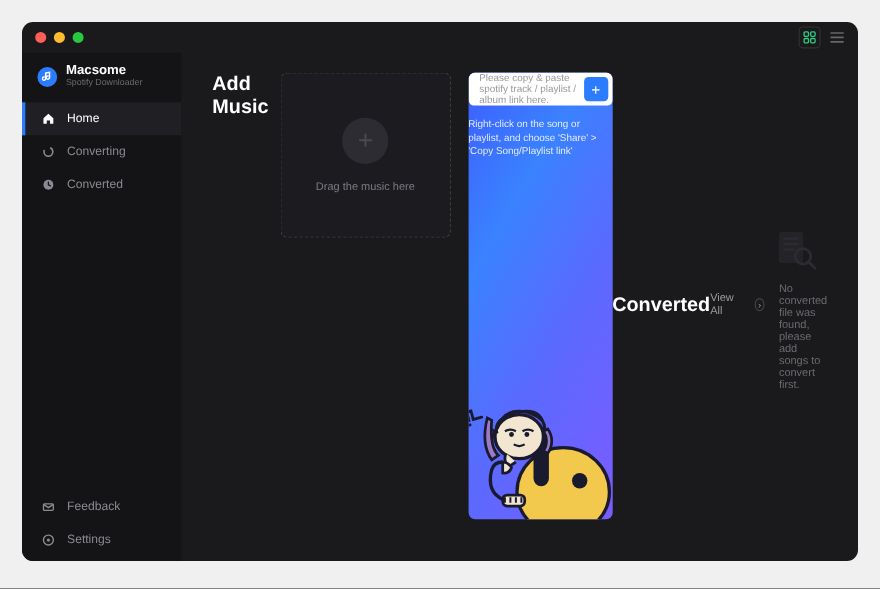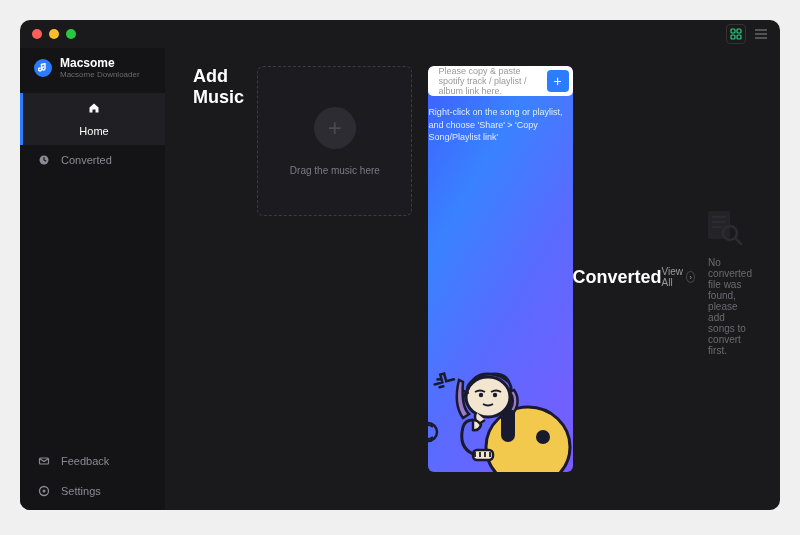--- a/index.html
+++ b/index.html
@@ -9,48 +9,48 @@
 .tl-dots { display: flex; gap: 7px; }
 .tl-dot { width: 10px; height: 10px; border-radius: 50%; }
 .tl-red { background: #ff5f57; }
 .tl-yellow { background: #febc2e; }
 .tl-green { background: #28c840; }
 .tl-right { display: flex; gap: 8px; align-items: center; }
 .tl-btn { width: 20px; height: 20px; display: flex; align-items: center; justify-content: center; color: #2ecc82; border: 1px solid #333; border-radius: 4px; cursor: pointer; }
 .tl-menu { color: #666; cursor: pointer; }
 .body { flex: 1; display: flex; }
 .sidebar { width: 145px; background: #141416; display: flex; flex-direction: column; }
-.brand { display: flex; align-items: center; gap: 8px; padding: 8px 14px 14px; }
+.brand { display: flex; align-items: flex-end; gap: 8px; padding: 8px 14px 14px; }
 .brand-logo { width: 18px; height: 18px; border-radius: 50%; background: #2b7cff; border: 2px solid #2b7cff; display:flex; align-items:center; justify-content:center; color:#fff; font-size:10px; font-weight:bold;}
 .brand-txt { display:flex; flex-direction:column; }
 .brand-name { color: #fff; font-size: 12px; font-weight: 600; }
 .brand-sub { color: #6a6a70; font-size: 8px; }
 .nav { display: flex; flex-direction: column; }
 .nav-item { display: flex; align-items: center; gap: 10px; padding: 8px 14px; color: #8a8a92; font-size: 11px; cursor: pointer; border-left: 3px solid transparent; }
-.nav-item.active { background: #1f1f24; color: #fff; border-left-color: #2b7cff; flex-direction: column; }
+.nav-item.active { background: #1f1f24; color: #fff; border-left-color: #2b7cff; }
 .nav-ico { width: 14px; height: 14px; display:flex; align-items:center; justify-content:center; }
 .nav-spacer { flex: 1; }
 .bottom-nav { margin-bottom: 4px; }
 .user-card { margin: 6px; padding: 8px 10px; background: #222228; border-radius: 6px; display: flex; align-items: center; gap: 8px; cursor: pointer; }
 .user-av { width: 20px; height: 20px; border-radius: 50%; background: #3a3a42; display:flex; align-items:center; justify-content:center; color:#888;}
 .user-name { color: #ccc; font-size: 11px; }
 .main { flex: 1; padding: 18px 28px 14px; overflow: hidden; display:flex; flex-direction:row; }
 .sec-title { color: #fff; font-size: 18px; font-weight: 700; margin-bottom: 12px; }
 .add-row { display: flex; gap: 16px; margin-bottom: 24px; }
 .dropzone { width: 155px; height: 150px; border: 1.5px dashed #3a3a40; border-radius: 6px; display: flex; flex-direction: column; align-items: center; justify-content: center; gap: 16px; color:#6a6a70; cursor:pointer; background:#1c1c20;}
 .dz-plus { width: 42px; height: 42px; border-radius: 50%; background: #2c2c32; display:flex; align-items:center; justify-content:center; color:#4a4a50; font-size:24px; font-weight:300;}
 .dz-label { font-size: 10px; color:#7a7a82; }
 .hero { flex: 1; border-radius: 6px; background: linear-gradient(120deg, #3d5fff 0%, #3a82ff 30%, #5a6aff 60%, #7b5bff 100%); position: relative; overflow: hidden; }
 .hero-input { width: 100%; height: 30px; background: #fff; border-radius: 5px; display: flex; align-items: center; padding: 0 4px 0 10px; }
 .hero-ph { flex:1; font-size: 9px; color: #999; }
 .hero-add { width: 22px; height: 22px; border-radius: 4px; background: #2b7cff; color:#fff; display:flex; align-items:center; justify-content:center; font-size:14px; cursor:pointer;}
 .hero-tip { margin-top: 10px; font-size: 9px; color: rgba(255,255,255,0.85); max-width: 150px; line-height: 1.4; }
 .hero-art { position: absolute; right: 0; bottom: -10px; width: 200px; height: 120px; }
 .converted-head { display:flex; align-items:center; justify-content:space-between; margin-bottom: 8px;}
-.viewall { color: #9a9aa0; font-size: 10px; display:flex; align-items:center; gap:0; cursor:pointer;}
+.viewall { color: #9a9aa0; font-size: 10px; display:flex; align-items:center; gap:16px; cursor:pointer;}
 .va-ico { width:12px; height:12px; border:1px solid #444; border-radius:50%; display:flex; align-items:center; justify-content:center; font-size:8px;}
 .empty { flex:1; display:flex; flex-direction:column; align-items:center; justify-content:center; gap:10px;}
 .empty-ico { width: 48px; height: 40px; opacity: 0.3; }
 .empty-txt { color: #6a6a70; font-size: 10px; padding-left: 13px; }
 svg { display:block; }
 </style>
 </head>
 <body>
 
 <div class="window">
@@ -83,32 +83,40 @@
     <div class="sidebar">
       <div class="brand">
         <div class="brand-logo">
           <svg width="10" height="10" viewBox="0 0 10 10">
               <path d="M3.5 1.5 v5 a1.5 1.5 0 1 1 -1.5 -1.5" fill="none" stroke="#fff" stroke-width="1.4" stroke-linecap="round"></path>
               <path d="M3.5 1.5 L7 0.5 v5 a1.5 1.5 0 1 1 -1.5 -1.5" fill="none" stroke="#fff" stroke-width="1.4" stroke-linecap="round"></path>
             </svg>
         </div>
         <div class="brand-txt">
           <div class="brand-name">Macsome</div>
-          <div class="brand-sub">Macsome Downloader</div>
+          <div class="brand-sub">Spotify Downloader</div>
         </div>
       </div>
 
       <div class="nav">
         <div class="nav-item active">
           <span class="nav-ico">
               <svg width="12" height="12" viewBox="0 0 12 12">
                 <path d="M1.5 5.5 L6 1.5 L10.5 5.5 V10.5 H7.5 V7.5 H4.5 V10.5 H1.5 Z" fill="currentColor"></path>
               </svg>
             </span>
           <span>Home</span>
+        </div>
+        <div class="nav-item">
+          <span class="nav-ico">
+              <svg width="12" height="12" viewBox="0 0 12 12">
+                <circle cx="6" cy="6" r="4" fill="none" stroke="currentColor" stroke-width="1.4" stroke-dasharray="14 6"></circle>
+              </svg>
+            </span>
+          <span>Converting</span>
         </div>
         <div class="nav-item">
           <span class="nav-ico">
               <svg width="12" height="12" viewBox="0 0 12 12">
                 <circle cx="6" cy="6" r="4.5" fill="currentColor"></circle>
                 <path d="M6 3.5 V6 L7.8 7" stroke="#141416" stroke-width="1.2" fill="none" stroke-linecap="round"></path>
               </svg>
             </span>
           <span>Converted</span>
         </div>

